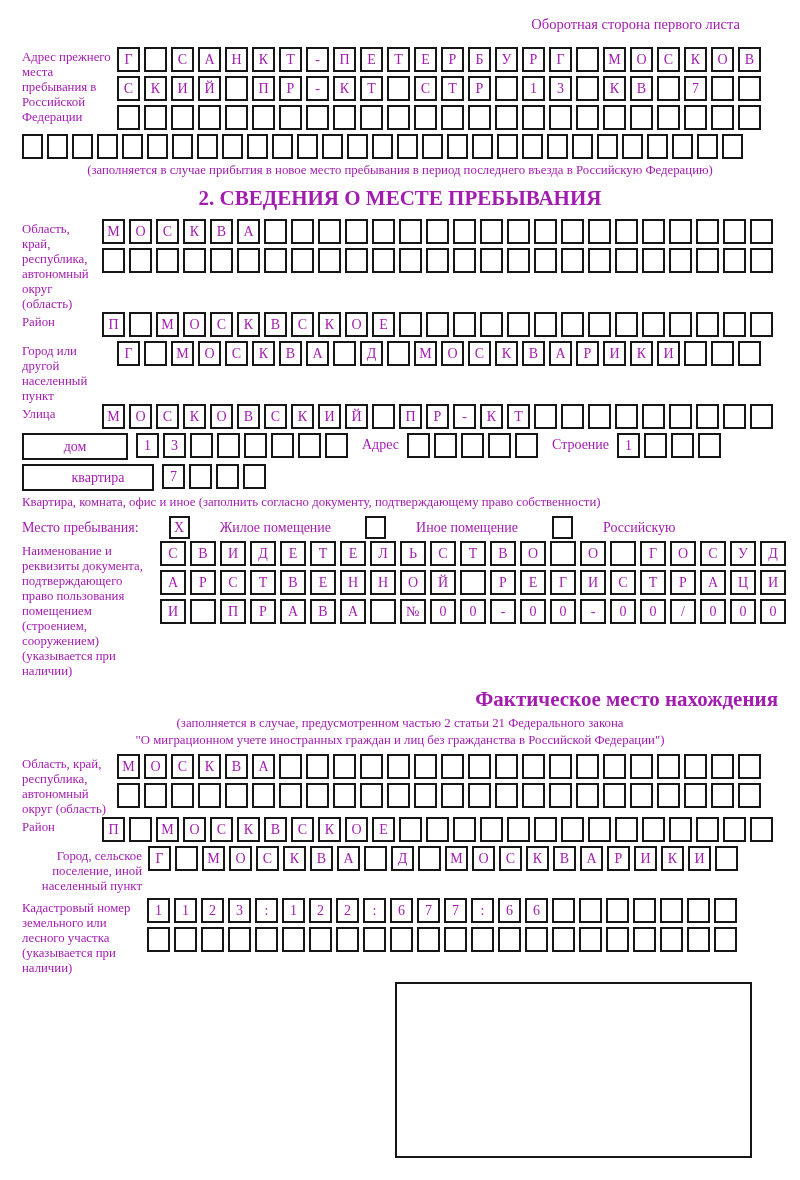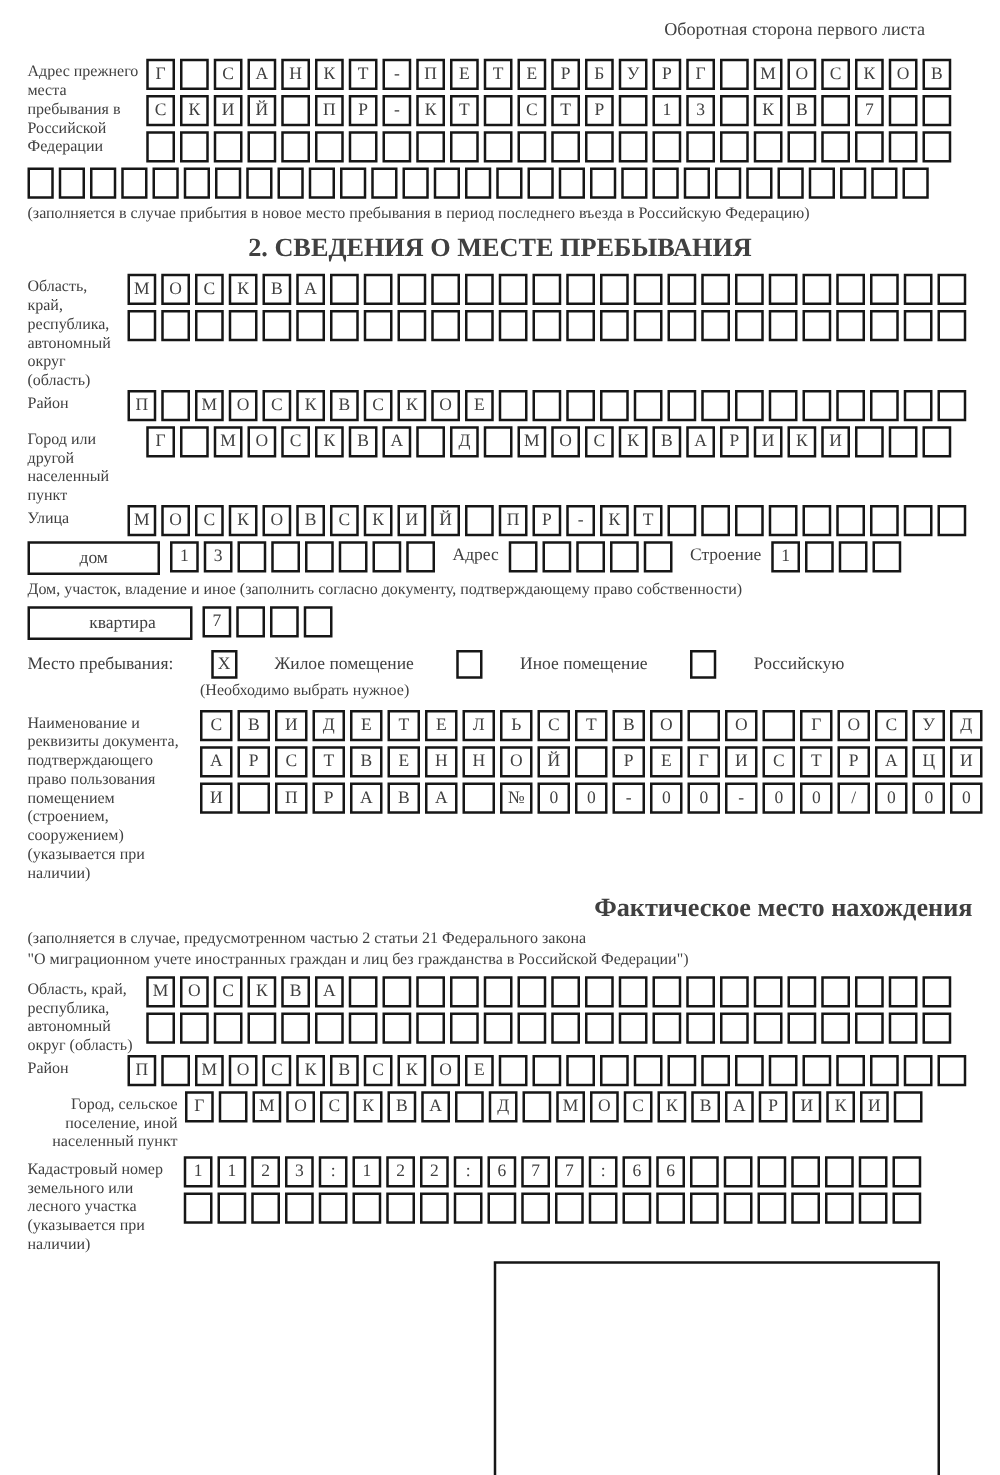--- a/index.html
+++ b/index.html
@@ -1,42 +1,42 @@
 <!DOCTYPE html>
 <html><head>
 <meta charset="utf-8">
 <style>
   html,body { margin:0; padding:0; background:#ffffff; }
   body { width:800px; height:1180px; overflow:hidden; }
   .page {
     position:relative; box-sizing:border-box;
     width:800px; height:1180px;
     padding:16px 22px 0 22px;
-    background:#ffffff; color:#404040;
+    background:#ffffff; color:#a21caf;
     font-family:"Liberation Serif", serif;
   }
   .header-note { text-align:right; font-size:14.5px; margin-right:38px; margin-bottom:14px; }
 
   .frow { display:flex; align-items:flex-start; }
   .flabel { flex:none; font-size:12.8px; line-height:15px; padding-top:3px; padding-right:6px; box-sizing:border-box; }
   .w95 { width:95px; } .w80 { width:80px; } .w126 { width:126px;text-align:right; } .w125 { width:125px; } .w138 { width:138px; }
 
   .cells { display:flex; margin-bottom:4px; }
   .cell {
     flex:none; box-sizing:border-box;
     width:23px; height:25px; margin-right:4px;
     border:2px solid #161616;
     display:flex; align-items:center; justify-content:center;
     font-size:14px; line-height:1;
   }
   .cells-sm .cell { width:21px; }
   .cells-lg .cell { width:26px; }
 
   .note { font-size:12.8px; line-height:15px; margin:2px 0 6px 0; }
-  .note.center { }
+  .note.center { text-align:center; }
 
   .sec-title { text-align:center; font-weight:bold; font-size:21px; margin:8px 0 8px 0; }
 
   .house-row { display:flex; align-items:flex-start; margin-bottom:2px; }
   .labelbox {
     box-sizing:border-box; border:2px solid #161616; height:27px;
     display:flex; align-items:center; justify-content:center;
     font-size:14px; flex:none; margin-right:8px;
   }
   .labelbox.dom { width:106px; }
@@ -358,42 +358,41 @@
         <span class="cell"></span>
       </div>
     <span class="inline-label">Строение</span>
     <div class="cells">
         <span class="cell">1</span>
         <span class="cell"></span>
         <span class="cell"></span>
         <span class="cell"></span>
       </div>
   </div>
-  <div class="note">Дом, участок, владение и иное (заполнить согласно документу, подтверждающему право собственности)</div>
 
   <div class="house-row">
     <div class="labelbox kv">квартира</div>
     <div class="cells">
         <span class="cell">7</span>
         <span class="cell"></span>
         <span class="cell"></span>
         <span class="cell"></span>
       </div>
   </div>
+  <div class="note">Квартира, комната, офис и иное (заполнить согласно документу, подтверждающему право собственности)</div>
 
   <div class="stay-row">
     <span class="lead">Место пребывания:</span>
     <span class="checkbox">X</span>
     <span class="lbl">Жилое помещение</span>
     <span class="checkbox"></span>
     <span class="lbl">Иное помещение</span>
     <span class="checkbox"></span>
     <span class="lbl">Российскую</span>
   </div>
-  <div class="opt-note">(Необходимо выбрать нужное)</div>
 
   <div class="frow mb8">
     <div class="flabel w138">Наименование и реквизиты документа, подтверждающего право пользования помещением (строением, сооружением) (указывается при наличии)</div>
     <div>
       <div class="cells cells-lg">
           <span class="cell">С</span>
           <span class="cell">В</span>
           <span class="cell">И</span>
           <span class="cell">Д</span>
           <span class="cell">Е</span>

